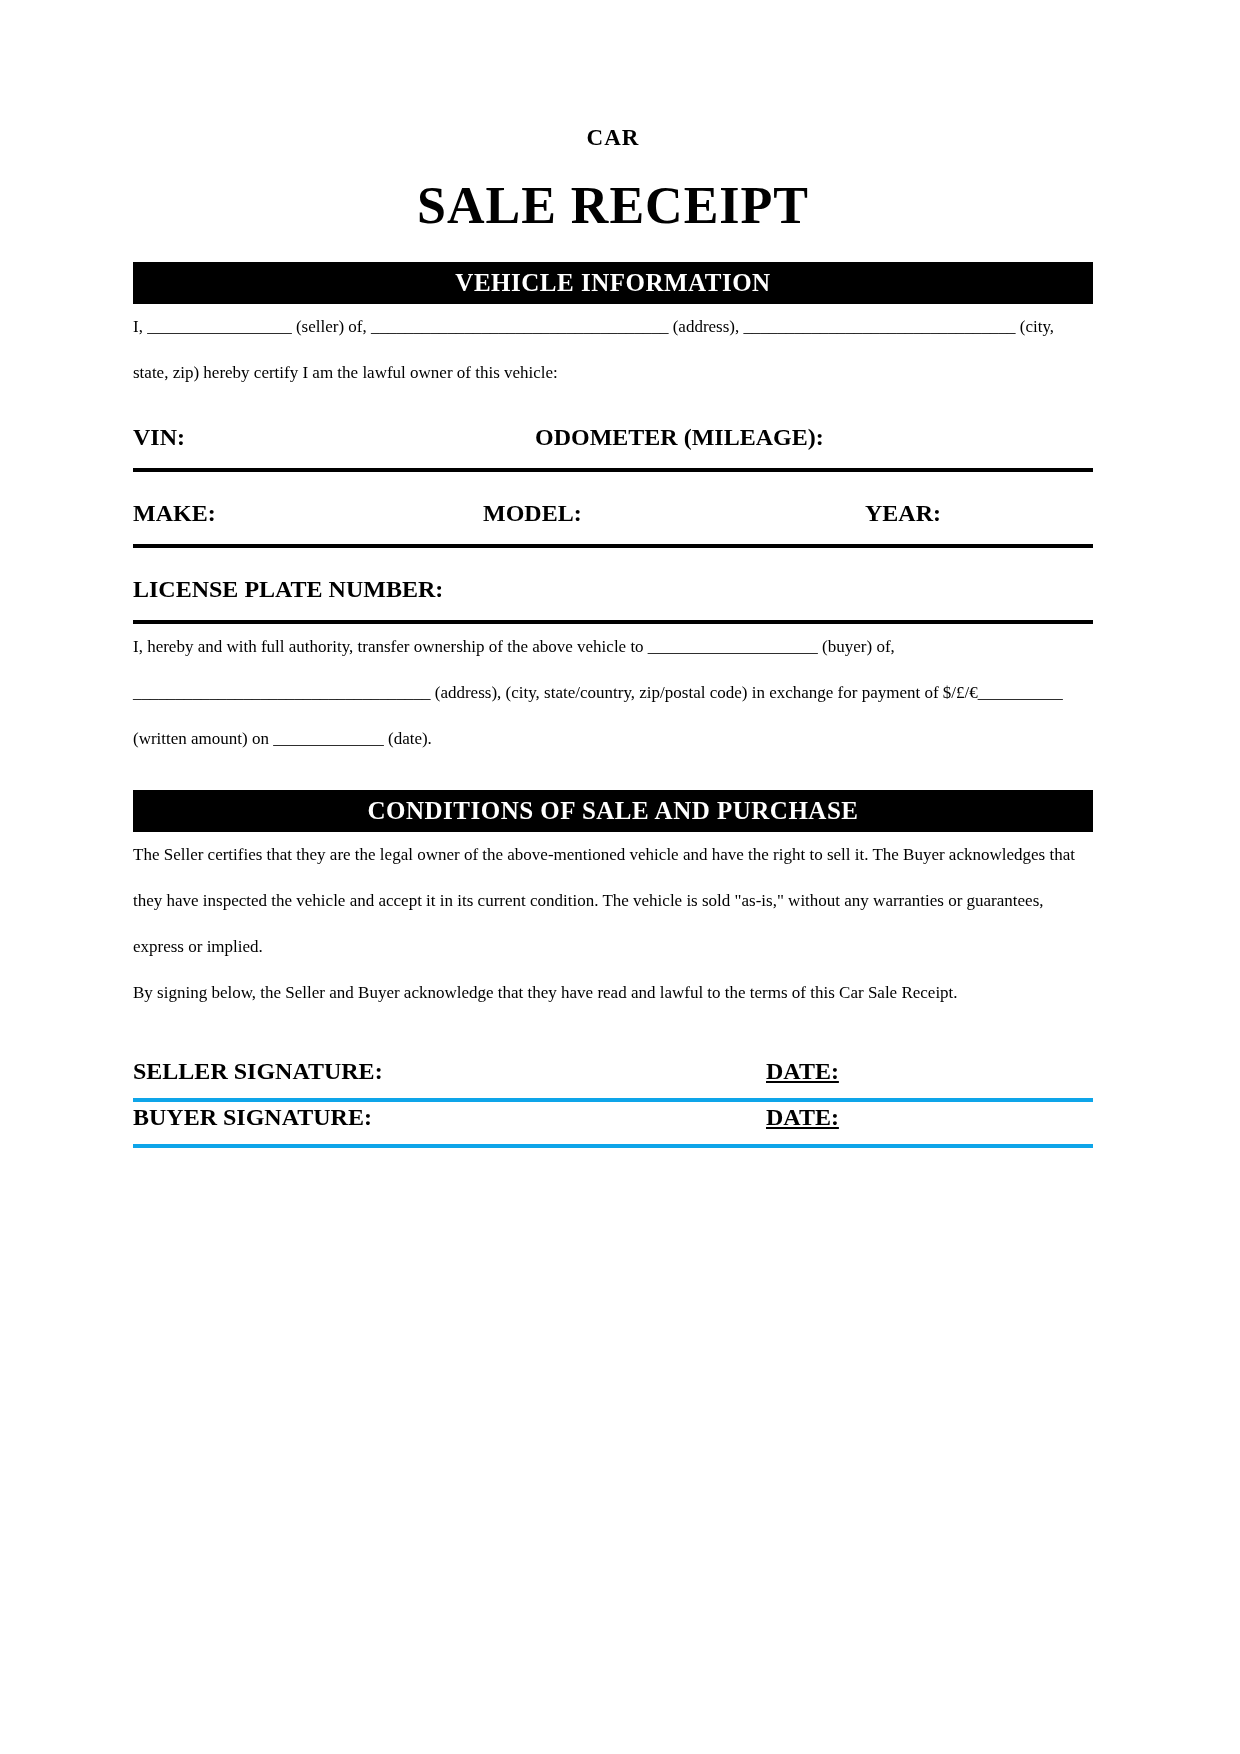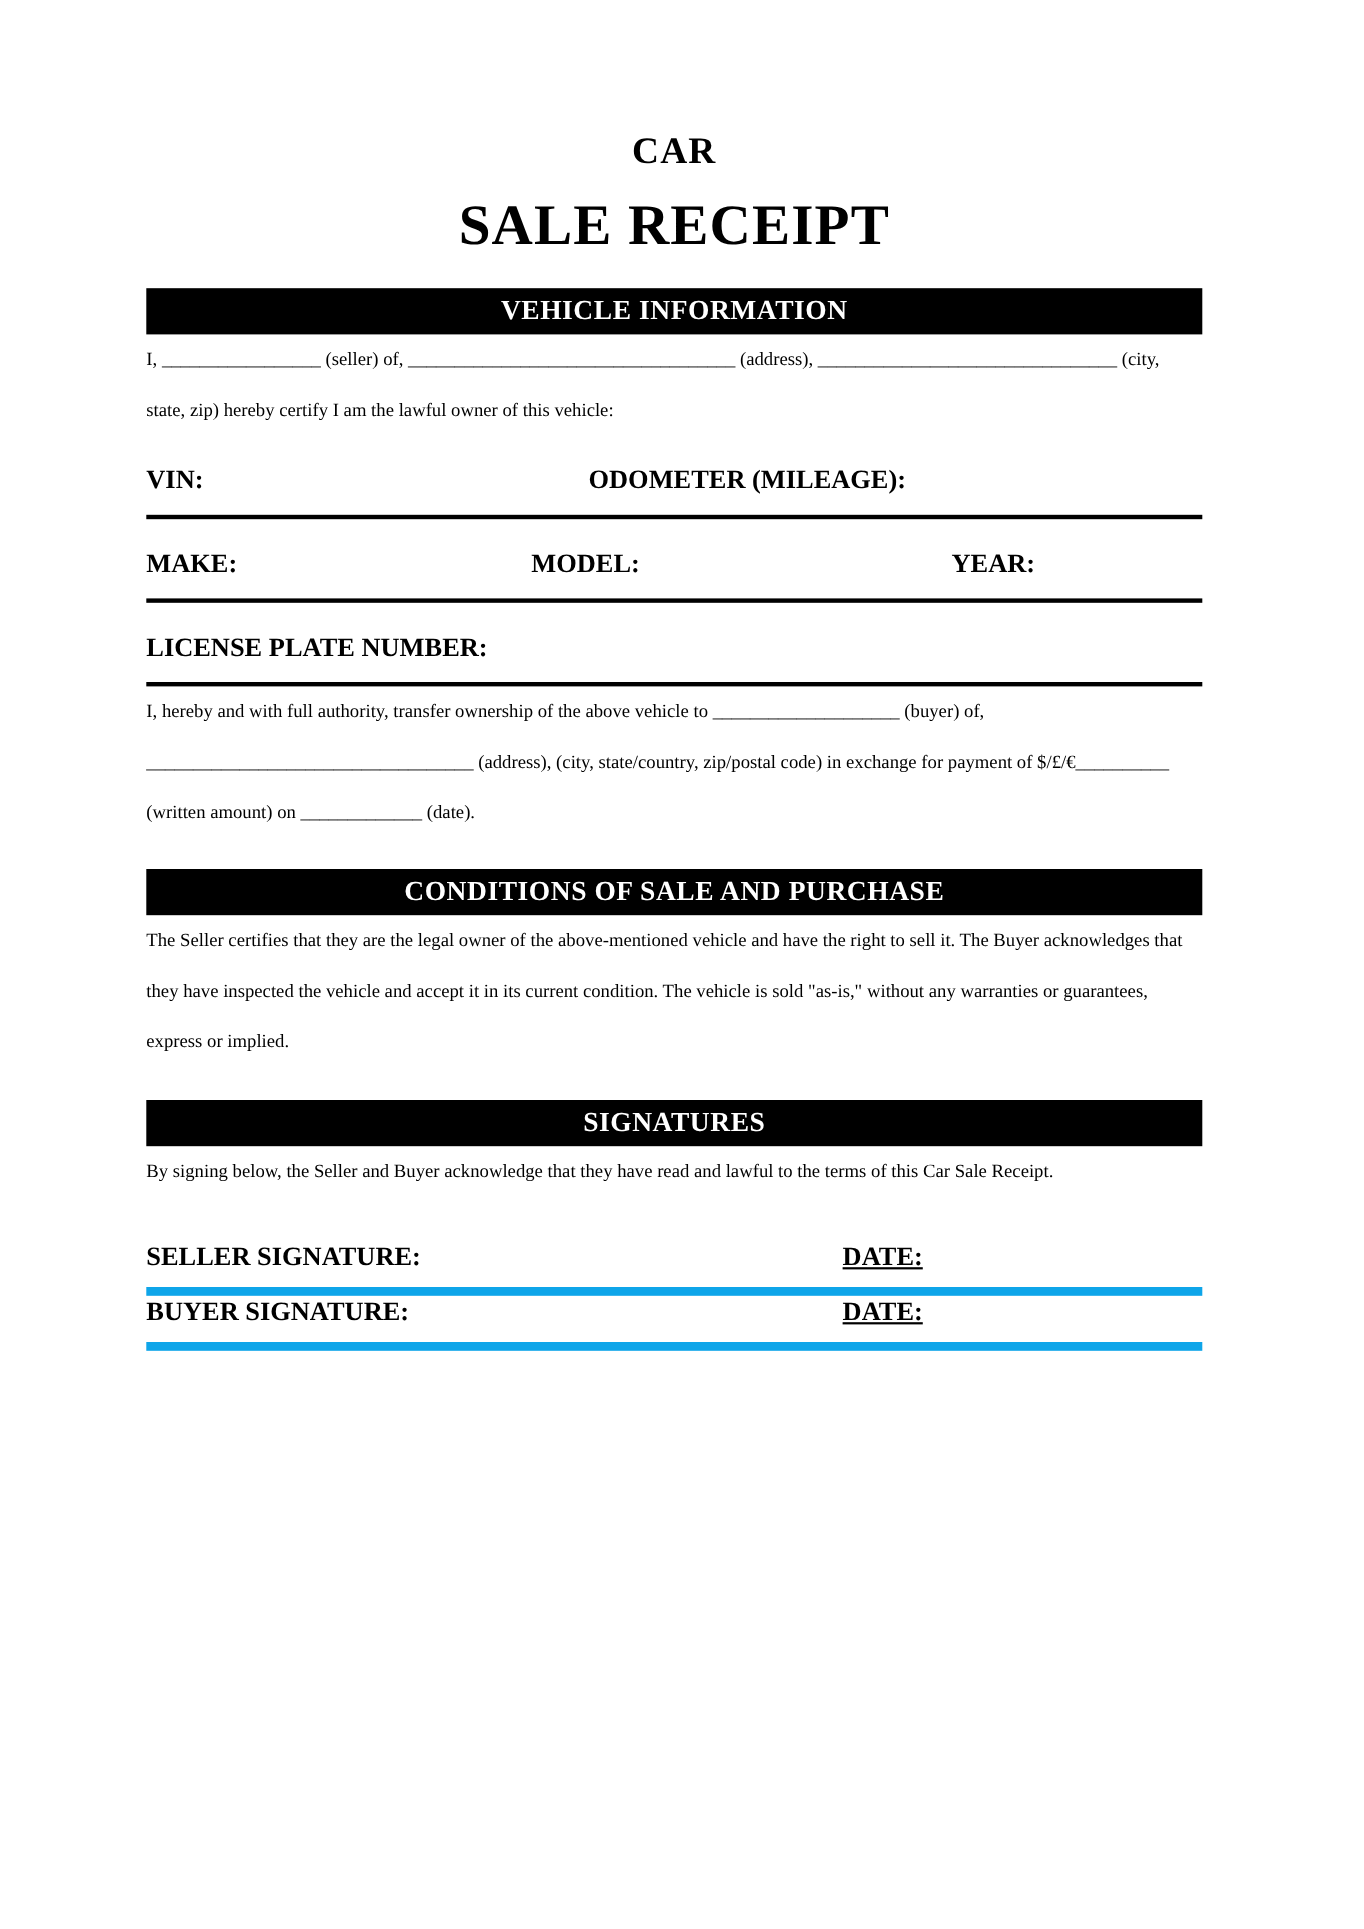--- a/index.html
+++ b/index.html
@@ -15,21 +15,21 @@
     background: #ffffff;
     box-sizing: border-box;
     padding: 118px 147px 0 133px;
     font-family: "Liberation Serif", "DejaVu Serif", serif;
     color: #000000;
     overflow: hidden;
   }
   .doc-title-small {
     text-align: center;
     font-weight: bold;
-    font-size: 34px;
+    font-size: 23px;
     line-height: 40px;
     letter-spacing: 1px;
     margin: 0 0 18px 0;
   }
   .doc-title-large {
     text-align: center;
     font-weight: bold;
     font-size: 52px;
     line-height: 60px;
     letter-spacing: 1px;
@@ -73,21 +73,21 @@
   .w-vin   { width: 402px; }
   .w-odo   { flex: 1; }
   .w-plate { flex: 1; }
   .sig-row {
     display: flex;
     align-items: baseline;
     font-weight: bold;
     font-size: 24px;
     line-height: 30px;
     padding-bottom: 12px;
-    border-bottom: 8px solid #0ea5e9;
+    border-bottom: 4px solid #0ea5e9;
   }
   .sig-row-seller { padding-top: 40px; }
   .sig-row-buyer  { }
   .w-sig  { width: 633px; }
   .w-date { flex: 1; text-decoration: underline; }
 </style>
 </head>
 <body>
 
 <div class="page">
@@ -114,21 +114,20 @@
   <div class="field-row">
     <span class="cell w-plate">LICENSE PLATE NUMBER:</span>
   </div>
 
   <p class="body-text para-transfer">I, hereby and with full authority, transfer ownership of the above vehicle to ____________________ (buyer) of, ___________________________________ (address), (city, state/country, zip/postal code) in exchange for payment of $/£/€__________ (written amount) on _____________ (date).</p>
 
   <div class="section-bar bar-conditions">CONDITIONS OF SALE AND PURCHASE</div>
 
   <p class="body-text para-conditions">The Seller certifies that they are the legal owner of the above-mentioned vehicle and have the right to sell it. The Buyer acknowledges that they have inspected the vehicle and accept it in its current condition. The vehicle is sold "as-is," without any warranties or guarantees, express or implied.</p>
 
-  <div class="section-bar bar-signatures">SIGNATURES</div>
 
   <p class="body-text para-signatures">By signing below, the Seller and Buyer acknowledge that they have read and lawful to the terms of this Car Sale Receipt.</p>
 
   <div class="sig-row sig-row-seller">
     <span class="cell w-sig">SELLER SIGNATURE:</span>
     <span class="cell w-date">DATE:</span>
   </div>
 
   <div class="sig-row sig-row-buyer">
     <span class="cell w-sig">BUYER SIGNATURE:</span>

